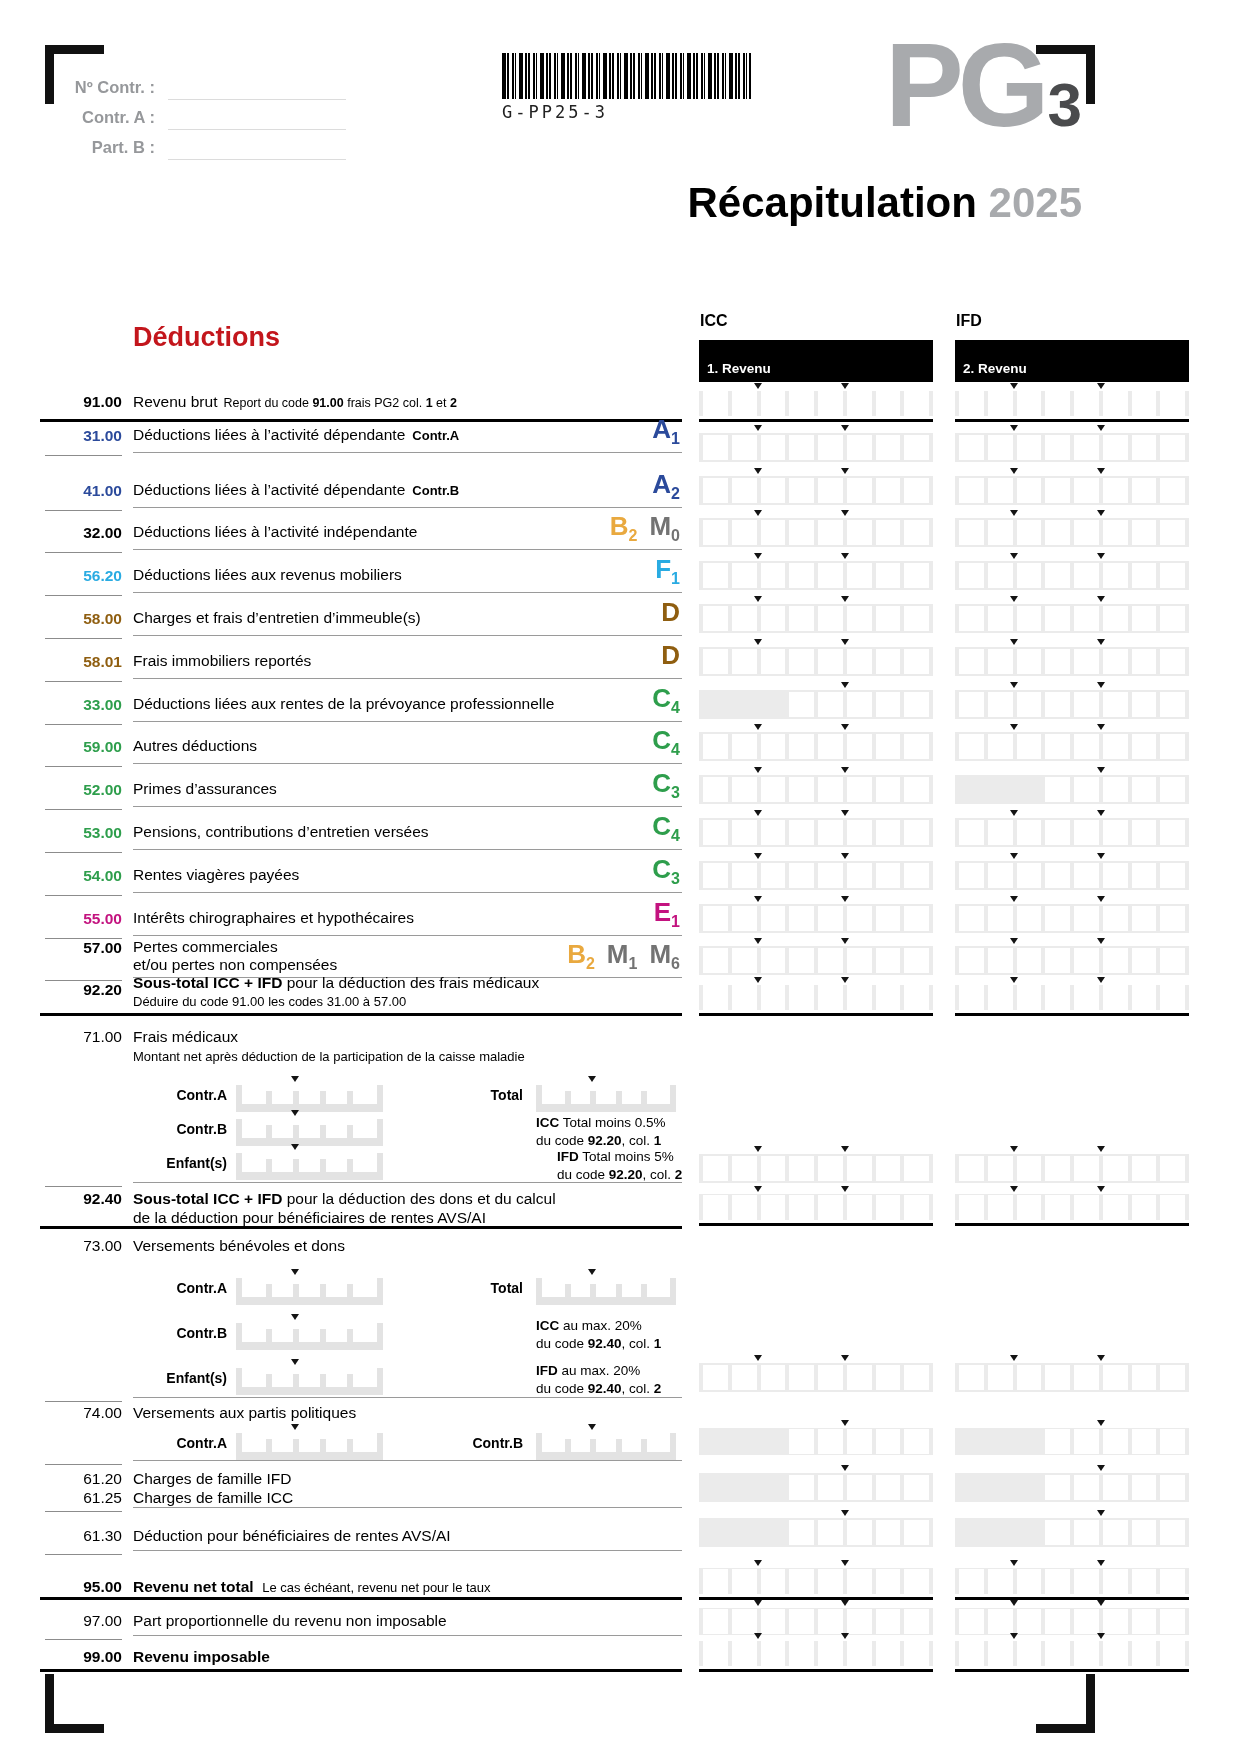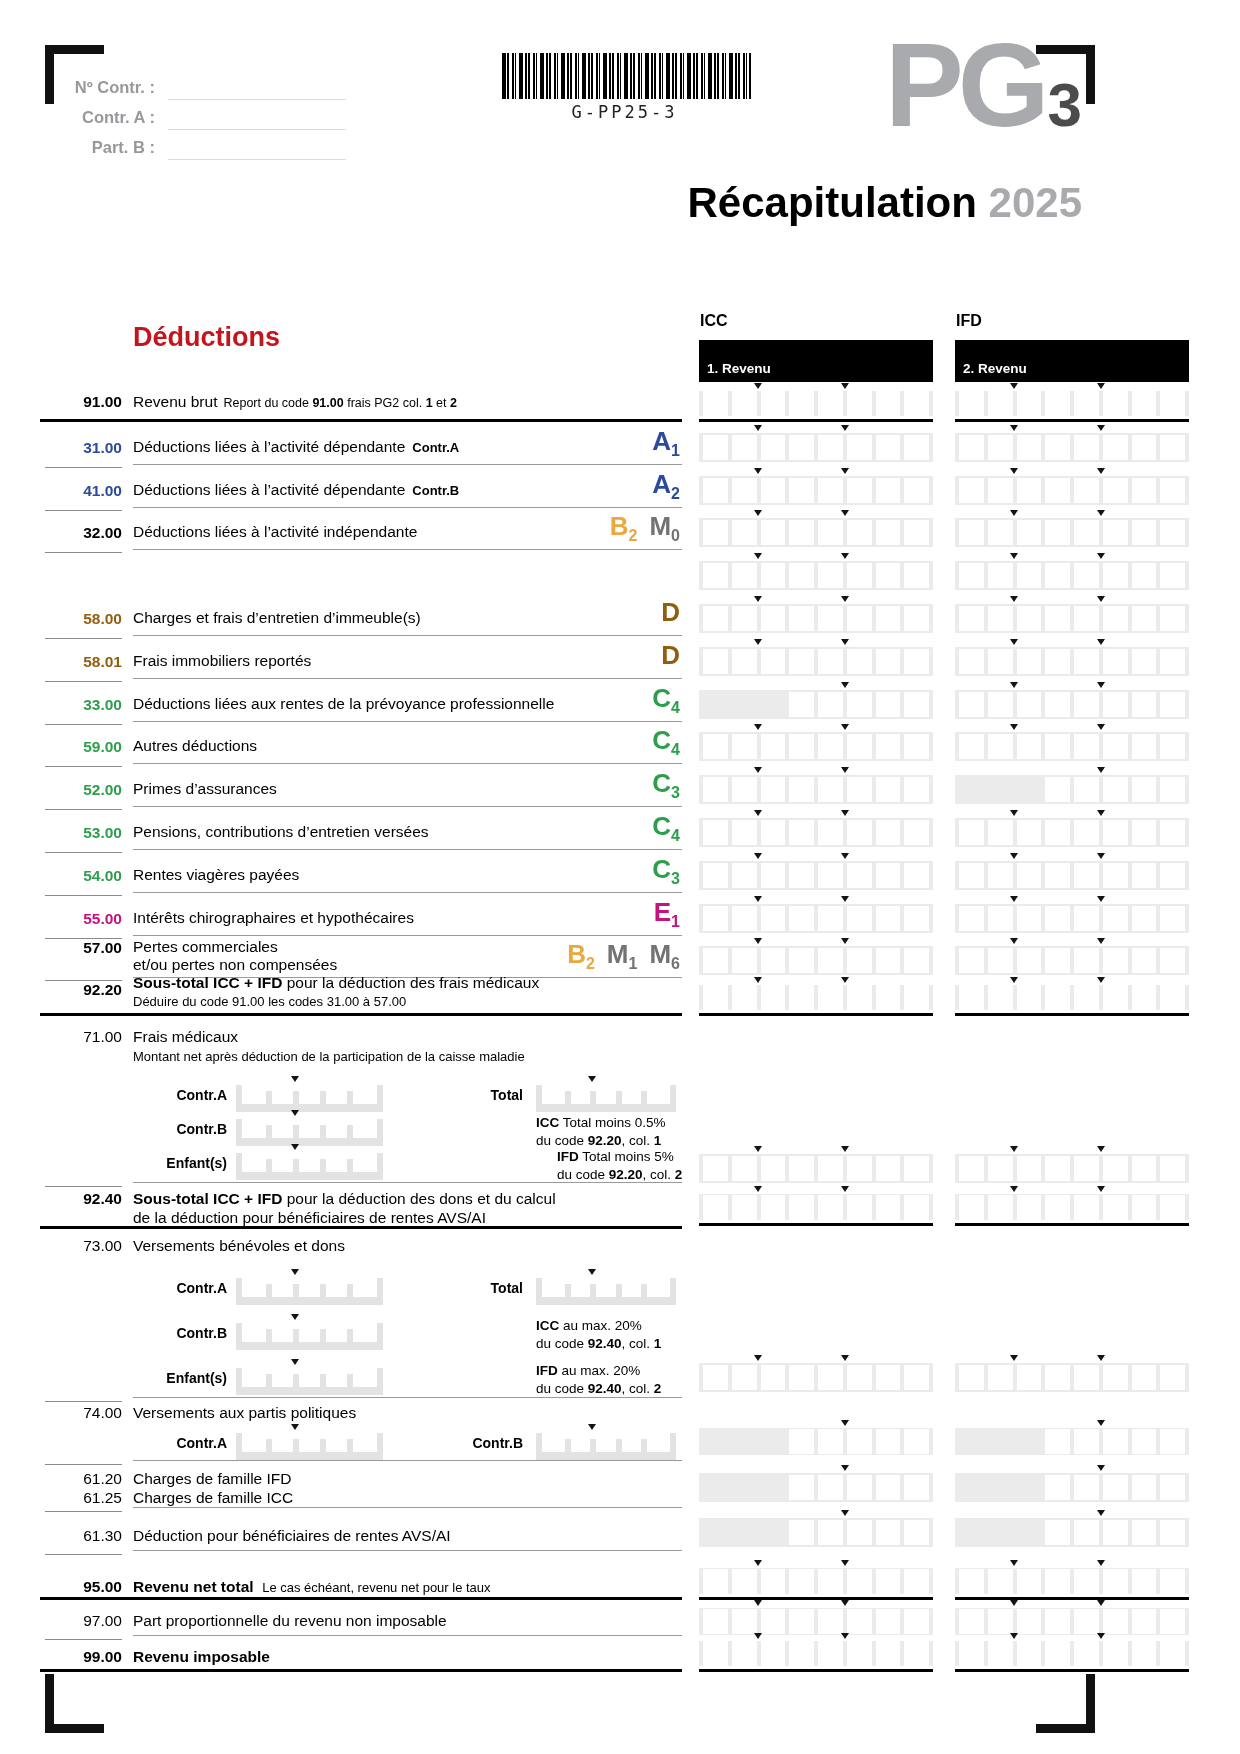--- a/index.html
+++ b/index.html
@@ -14,21 +14,21 @@
   .cm.br{left:1036px;top:1674px;border-right:9px solid #111;border-bottom:9px solid #111}
 
   
   .flabel{position:absolute;left:45px;width:110px;text-align:right;font-weight:bold;color:#96989B;font-size:16.5px}
   .fline{position:absolute;left:168px;width:178px;height:1px;background:#DCDCDC}
 
   
   .bars{position:absolute;left:502px;top:53px;width:245px;height:46px;
     background:repeating-linear-gradient(90deg,#000 0 2px,#fff 2px 3px,#000 3px 5px,#fff 5px 8px,#000 8px 10px,#fff 10px 11px,#000 11px 12px,#fff 12px 15px,#000 15px 19px,#fff 19px 21px);
     border-left:2px solid #000;border-right:2px solid #000}
-  .bcode-text{position:absolute;left:502px;top:102px;width:245px;text-align:center;
+  .bcode-text{position:absolute;left:502px;top:102px;width:245px;text-align:left;
     font-family:"DejaVu Sans Mono",monospace;font-size:17px;letter-spacing:3px;color:#222}
 
   
   .logo{position:absolute;top:26px;right:158px;display:flex;align-items:baseline;line-height:1}
   .logo .pg{font-size:118px;font-weight:bold;color:#A8AAAD;letter-spacing:-6px}
   .logo .p3{font-size:62px;font-weight:bold;color:#4A4B4D;margin-left:4px}
   .title{position:absolute;top:180px;right:158px;font-size:42px;font-weight:bold;white-space:nowrap;line-height:1.1}
   .title .year{color:#A8AAAD}
 
   .redtitle{position:absolute;left:133px;top:322px;font-size:27px;font-weight:bold;color:#C3161C}
@@ -141,21 +141,21 @@
 
   <div class="lrow thick" style="top:383px;height:39px">
     <span class="code" data-color="black">91.00</span>
     <div class="lblc">
         <span class="lbl">
       <span>Revenu brut</span><span class="note"><span>Report du code </span><b>91.00</b><span> frais PG2 col.</span><b> 1</b><span> et </span><b>2</b></span>
     </span>
       </div>
   </div>
 
-  <div class="lrow" style="top:422px;height:43px">
+  <div class="lrow" style="top:410px;height:43px">
     <span class="code" data-color="blue">31.00</span>
       <div class="codeline"></div>
     <div class="lblc">
         <span class="lbl"><span>Déductions liées à l’activité dépendante</span><b class="sfx">Contr.A</b></span>
       <span class="letters">
           <span class="lt" data-color="blue"><span>A</span><sub>1</sub></span>
         </span>
       </div>
   </div>
 
@@ -175,20 +175,30 @@
       <div class="codeline"></div>
     <div class="lblc">
         <span class="lbl">Déductions liées à l’activité indépendante</span>
       <span class="letters">
         <span class="lt" data-color="orange"><span>B</span><sub>2</sub></span>
         <span class="lt" data-color="light_green"><span>M</span><sub>0</sub></span>
       </span>
       </div>
   </div>
 
+  <div class="lrow" style="top:550px;height:43px">
+    <span class="code" data-color="cyan">56.20</span>
+      <div class="codeline"></div>
+    <div class="lblc">
+        <span class="lbl">Déductions liées aux revenus mobiliers</span>
+      <span class="letters">
+          <span class="lt" data-color="cyan"><span>F</span><sub>1</sub></span>
+        </span>
+      </div>
+  </div>
 
   <div class="lrow" style="top:593px;height:43px">
     <span class="code" data-color="brown">58.00</span>
       <div class="codeline"></div>
     <div class="lblc">
         <span class="lbl">Charges et frais d’entretien d’immeuble(s)</span>
       <span class="letters">
           <span class="lt" data-color="brown"><span>D</span><sub></sub></span>
         </span>
       </div>

